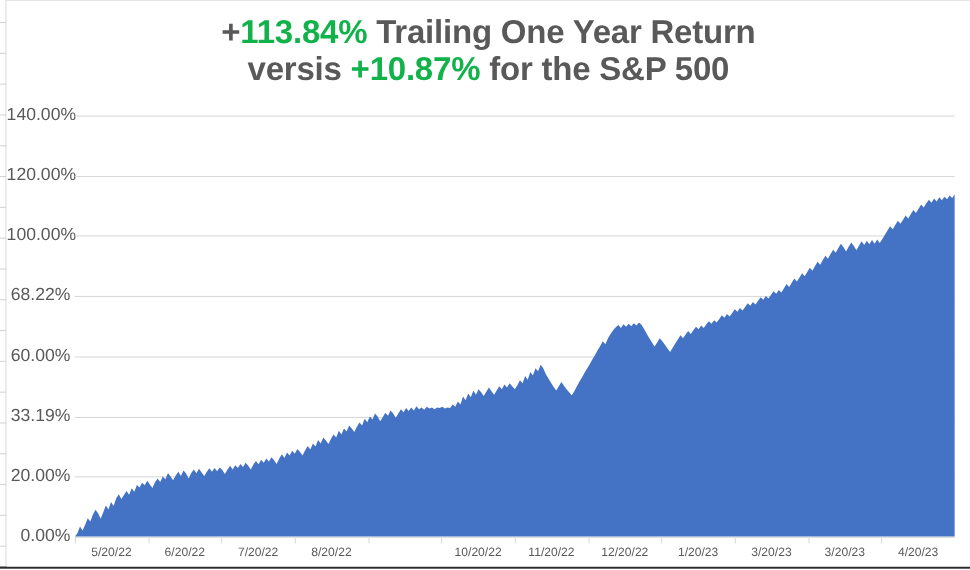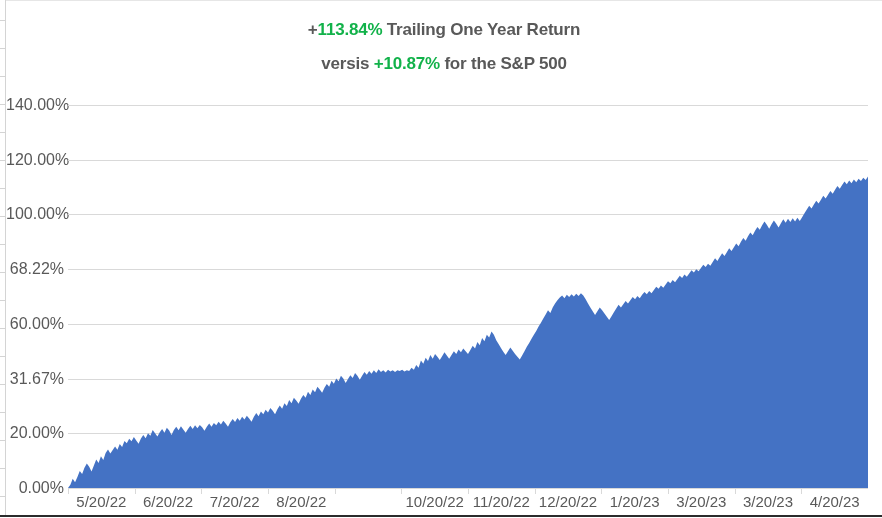--- a/index.html
+++ b/index.html
@@ -74,21 +74,21 @@
   }
 
   
   .chart-title {
     position: absolute;
     left: 0;
     top: 12px;
     width: 876px;
     text-align: center;
     color: #595959;
-    font-size: 17px;
+    font-size: 30px;
     font-weight: bold;
     line-height: 34px;
     letter-spacing: -0.2px;
     white-space: nowrap;
   }
   .chart-title .ln { display: block; }
   .hl { color: #12b24a; }
   .plain { color: #595959; }
 
   
@@ -164,21 +164,21 @@
     position: absolute;
     left: 0;
     top: 493px;
     width: 876px;
     height: 20px;
   }
   .xlabels span {
     position: absolute;
     top: 0;
     transform: translateX(-50%);
-    font-size: 15px;
+    font-size: 11px;
     color: #595959;
     line-height: 16px;
     white-space: nowrap;
   }
 </style>
 </head>
 <body>
 
 <div id="app">
 
@@ -209,21 +209,21 @@
   <div class="chart">
 
     <div class="chart-title">
       <span class="ln" id="title-line-1"><span class="plain">+</span><span class="hl">113.84%</span><span class="plain"> Trailing One Year Return</span></span>
       <span class="ln" id="title-line-2"><span class="plain">versis </span><span class="hl">+10.87%</span><span class="plain"> for the S&amp;P 500</span></span>
     </div>
 
     <div class="ylabels" id="ylabels">
         <span style="top: 481px;">0.00%</span>
         <span style="top: 426.286px;">20.00%</span>
-        <span style="top: 371.571px;">31.67%</span>
+        <span style="top: 371.571px;">33.19%</span>
         <span style="top: 316.857px;">60.00%</span>
         <span style="top: 262.143px;">68.22%</span>
         <span style="top: 207.429px; text-align: right;">100.00%</span>
         <span style="top: 152.714px;">120.00%</span>
         <span style="top: 98px;">140.00%</span>
       </div>
 
     <div class="plot">
       <div class="gridlines" id="gridlines">
           <i style="top: 328px;"></i>

